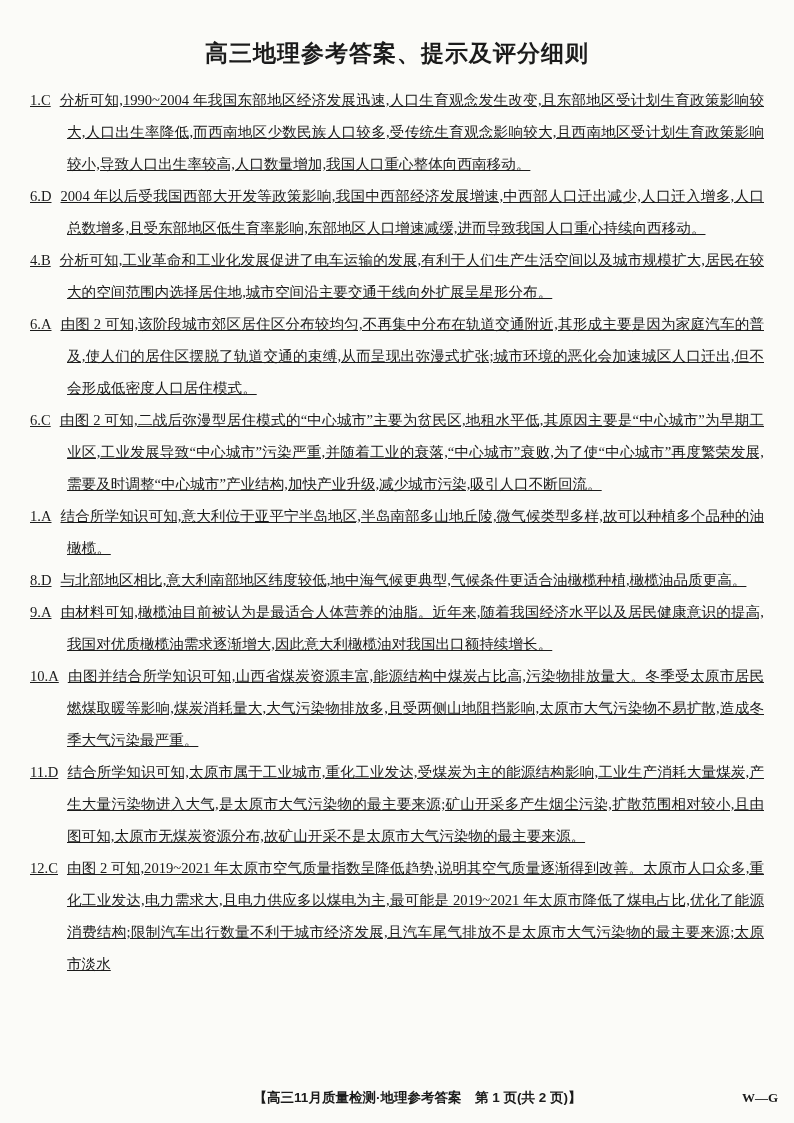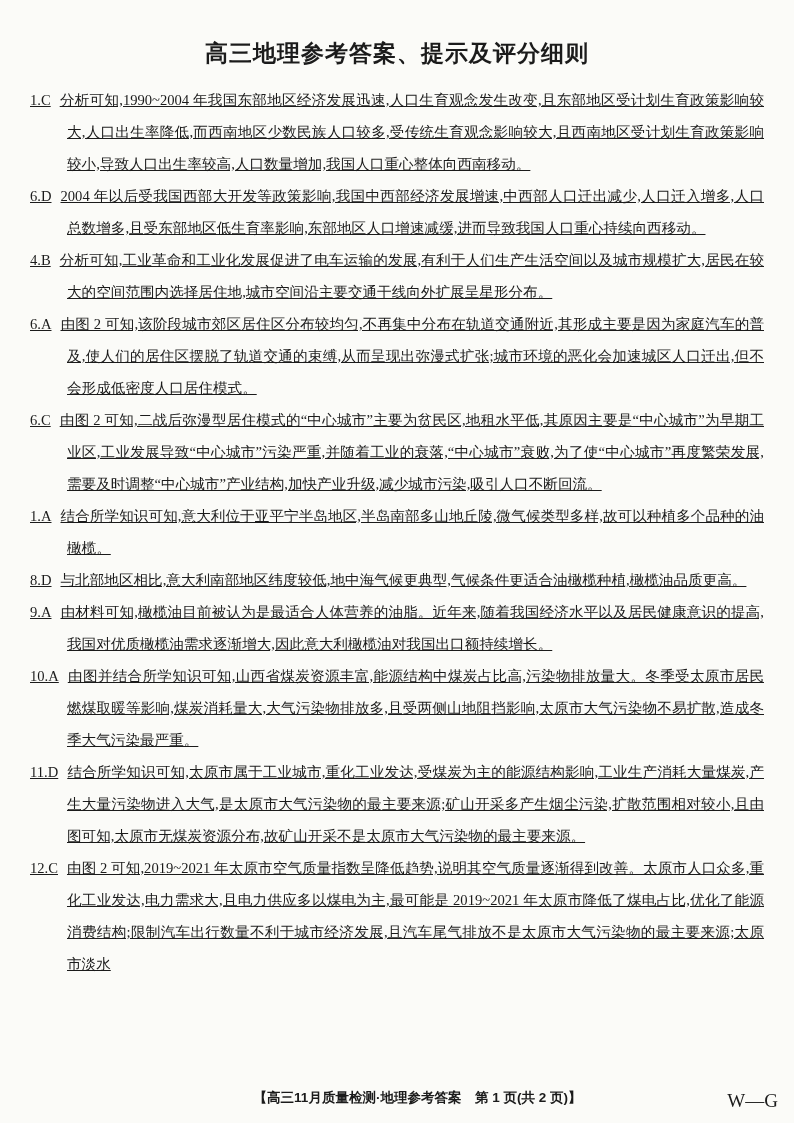--- a/index.html
+++ b/index.html
@@ -51,22 +51,22 @@
     font-size: 13.5px;
     font-weight: 700;
     text-align: center;
     font-family: "Liberation Sans", "DejaVu Sans", sans-serif;
     padding-left: 41px;
   }
   .footer-code {
     position: absolute;
     right: 16px;
     top: 1px;
-    font-weight: 400;
-    font-size: 19px;
+    font-weight: 700;
+    font-size: 13px;
     font-family: "Liberation Serif", "DejaVu Serif", serif;
   }
 </style>
 </head>
 <body>
 
 <div class="page">
 
   <h1 class="doc-title">高三地理参考答案、提示及评分细则</h1>
 

